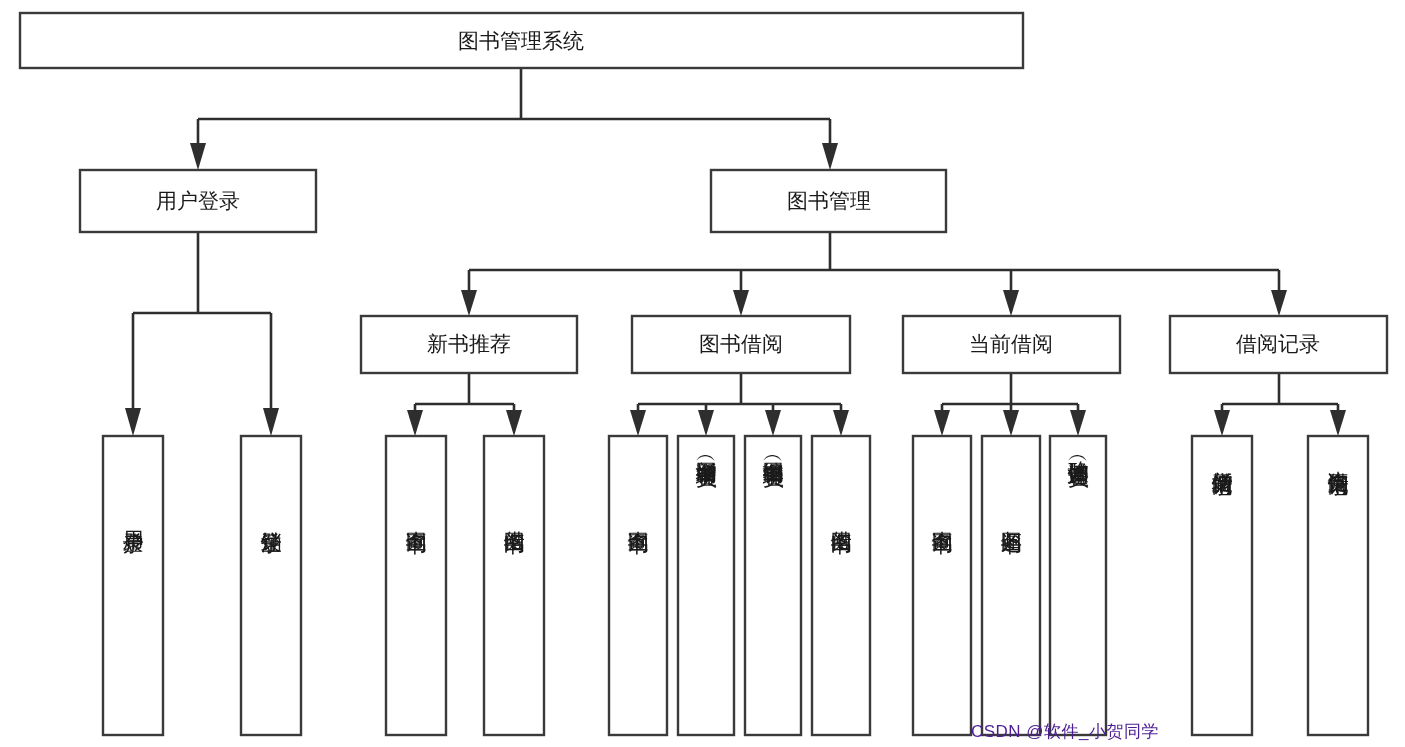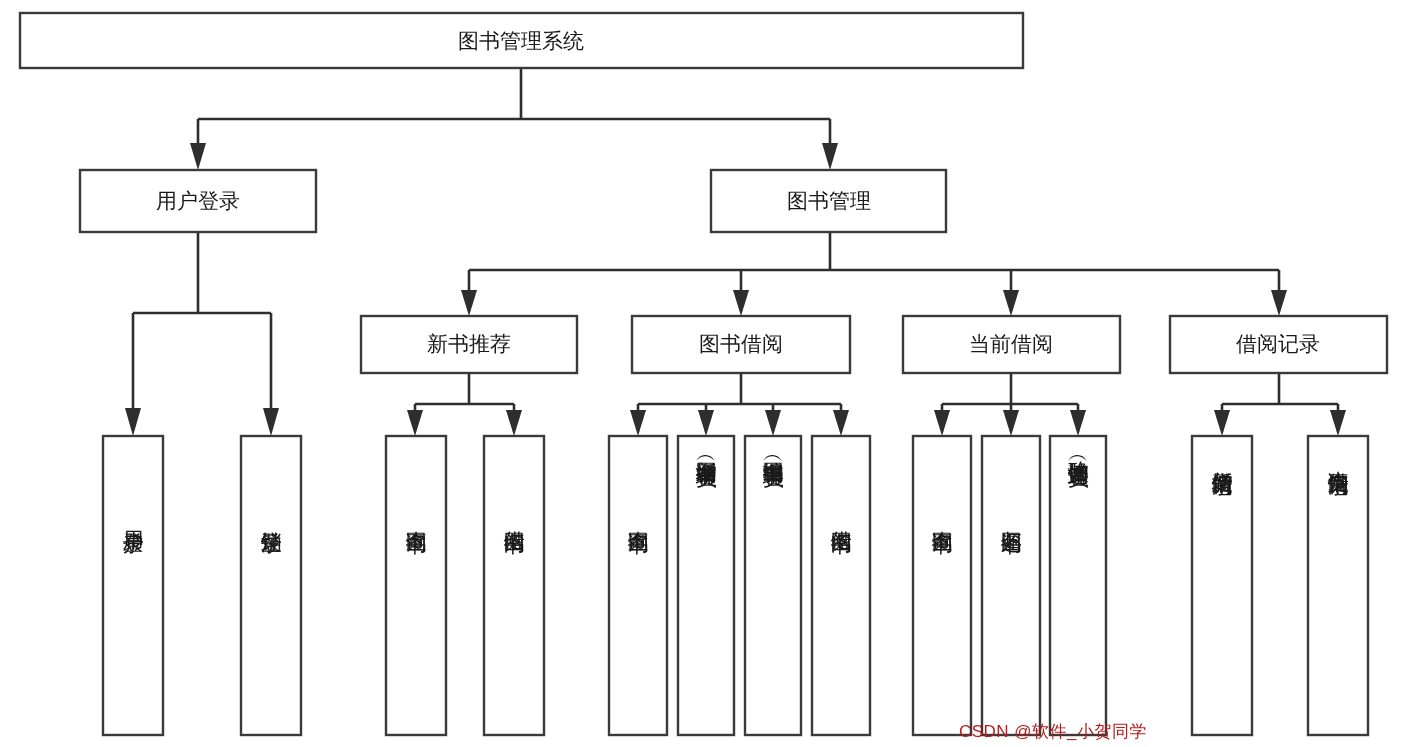--- a/index.html
+++ b/index.html
@@ -60,25 +60,25 @@
     text-orientation: upright;
     font-family: "Liberation Sans", "DejaVu Sans", sans-serif;
     font-size: 21px;
     line-height: 1.06;
     color: #1a1a1a;
     letter-spacing: 1px;
     white-space: nowrap;
   }
   .watermark {
     position: absolute;
-    right: 20px;
+    right: 8px;
     bottom: 4px;
     font-family: "Liberation Sans", "DejaVu Sans", sans-serif;
     font-size: 17px;
-    color: #b91c1c;
+    color: #4c1d95;
     letter-spacing: 0.5px;
     white-space: nowrap;
     text-align: center;
   }
 </style>
 </head>
 <body>
 
 <div id="diagram-root">
 

